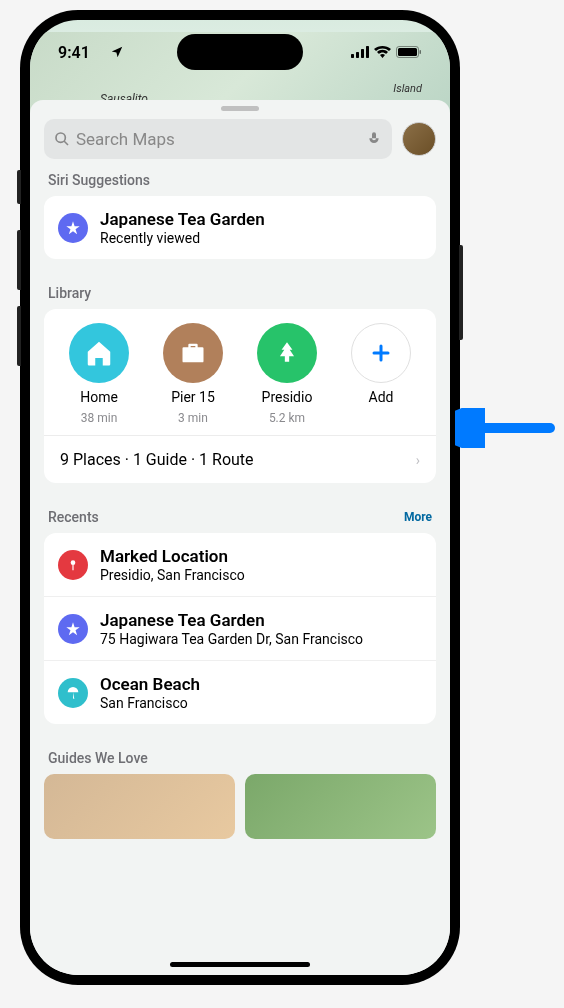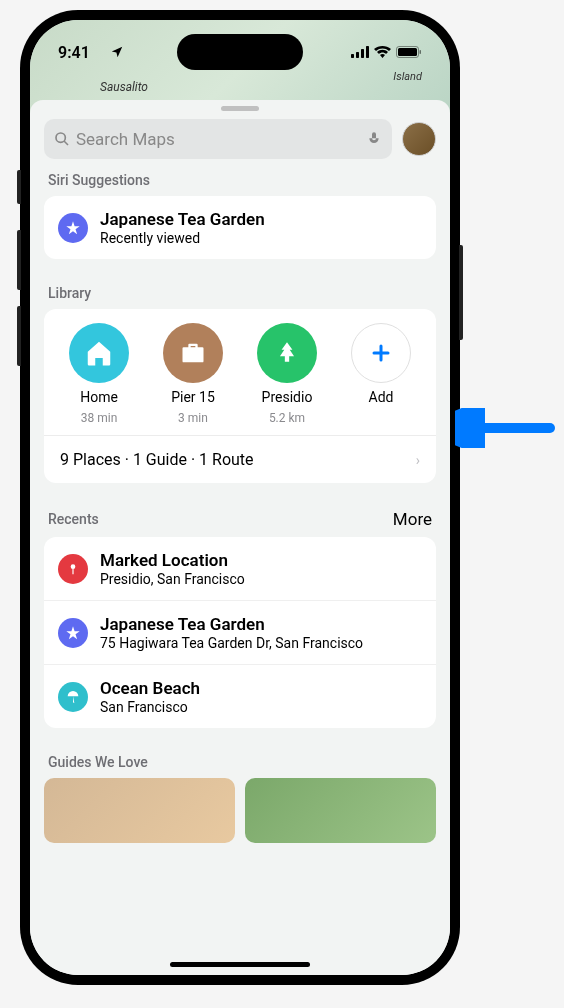--- a/index.html
+++ b/index.html
@@ -94,21 +94,21 @@
       font-weight: 600;
       font-size: 16px;
       position: relative;
       z-index: 10;
     }
     .status-left { display: flex; align-items: center; gap: 20px; }
     .status-right { display: flex; align-items: center; gap: 5px; }
     
     .map-bg {
       position: absolute;
-      top: 0;
+      top: 12px;
       left: 0;
       width: 100%;
       height: 100px;
       background: linear-gradient(135deg, #c8dbc8 0%, #d8e8d8 50%, #b9d4c4 100%);
       z-index: 1;
     }
     .map-label {
       position: absolute;
       font-size: 12px;
       color: #333;
@@ -171,23 +171,23 @@
     .section-header {
       display: flex;
       justify-content: space-between;
       align-items: center;
       padding: 6px 18px 8px;
       font-size: 14px;
       font-weight: 500;
       color: #6e6e73;
     }
     .section-header .more {
-      color: #000000;
-      font-size: 17px;
-      font-weight: 400;
+      color: #0369a1;
+      font-size: 12px;
+      font-weight: 700;
     }
     
     .card {
       background: #fff;
       border-radius: 12px;
       margin: 0 14px 20px;
     }
     
     .suggestion-row {
       display: flex;

